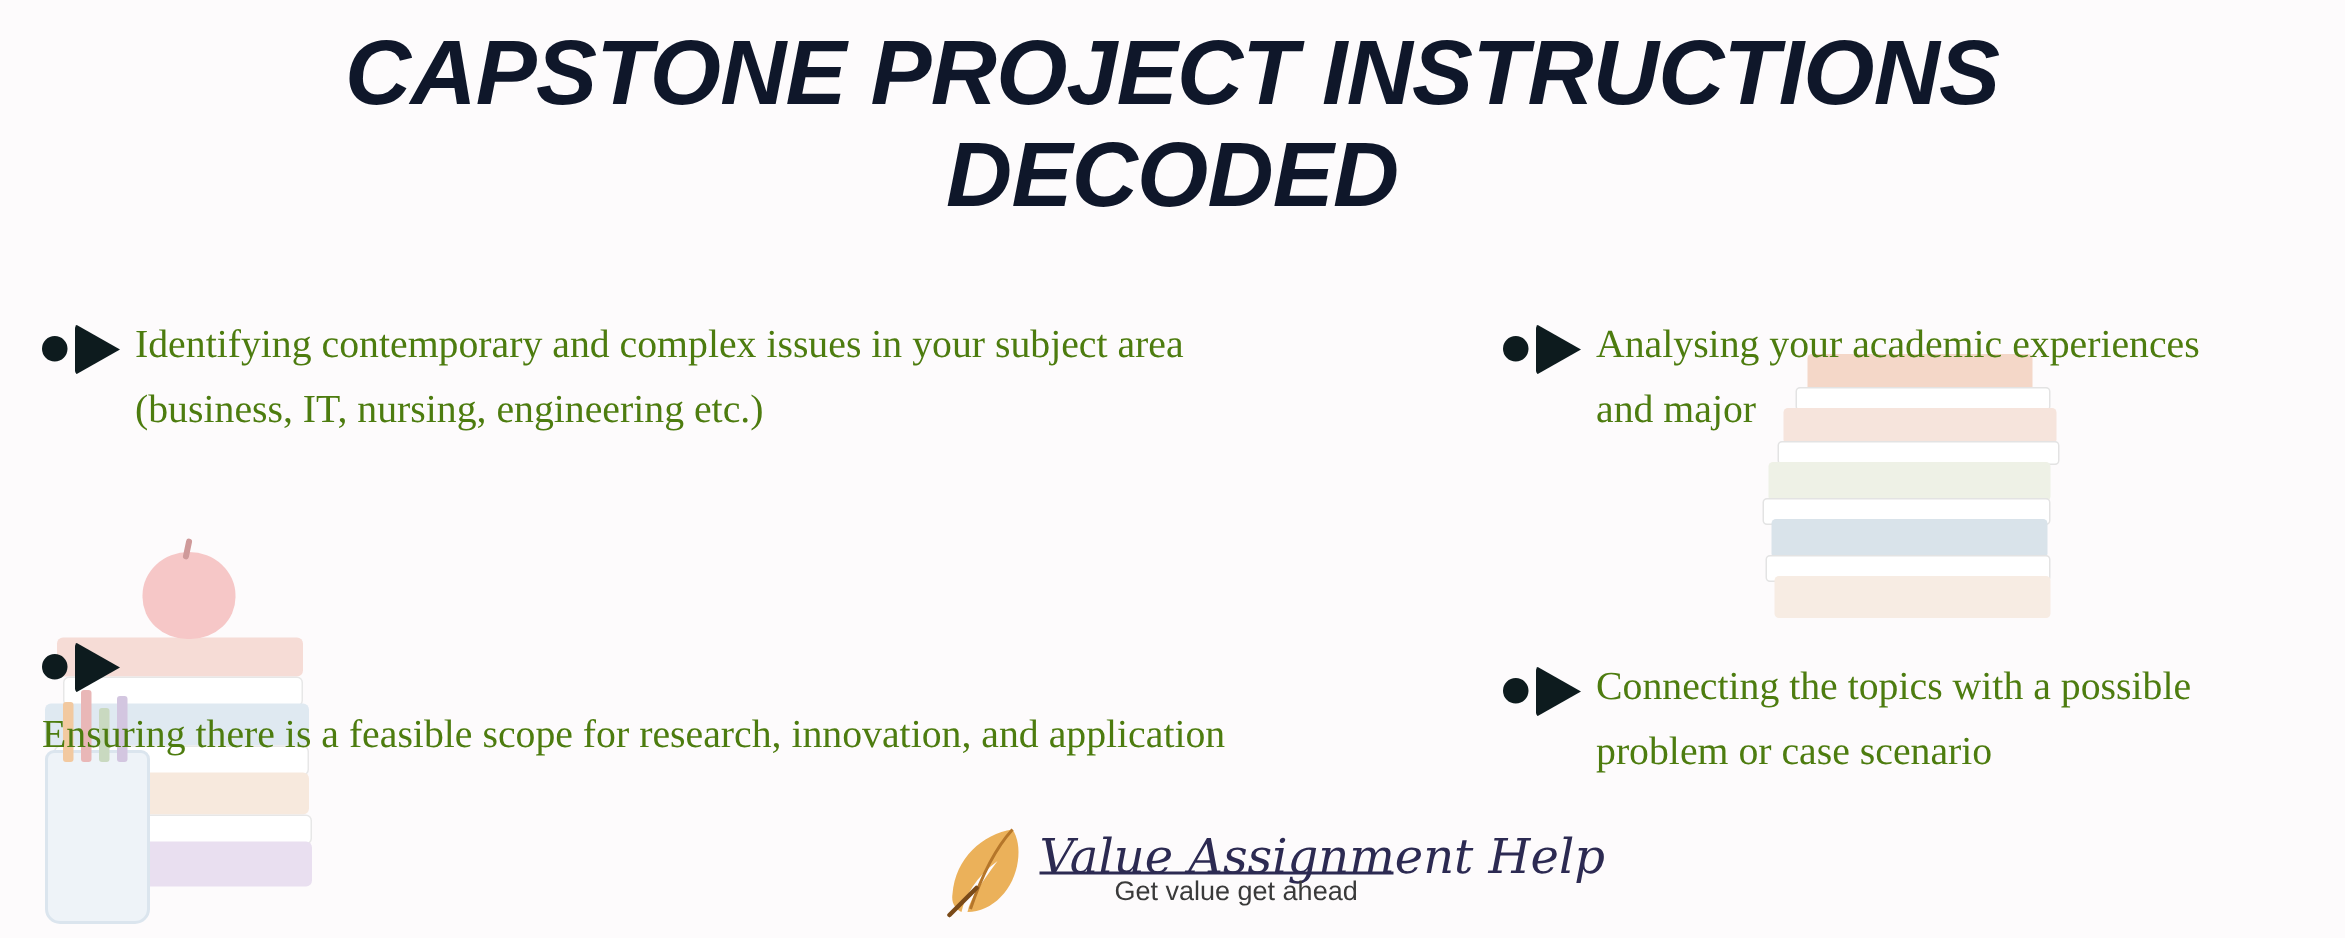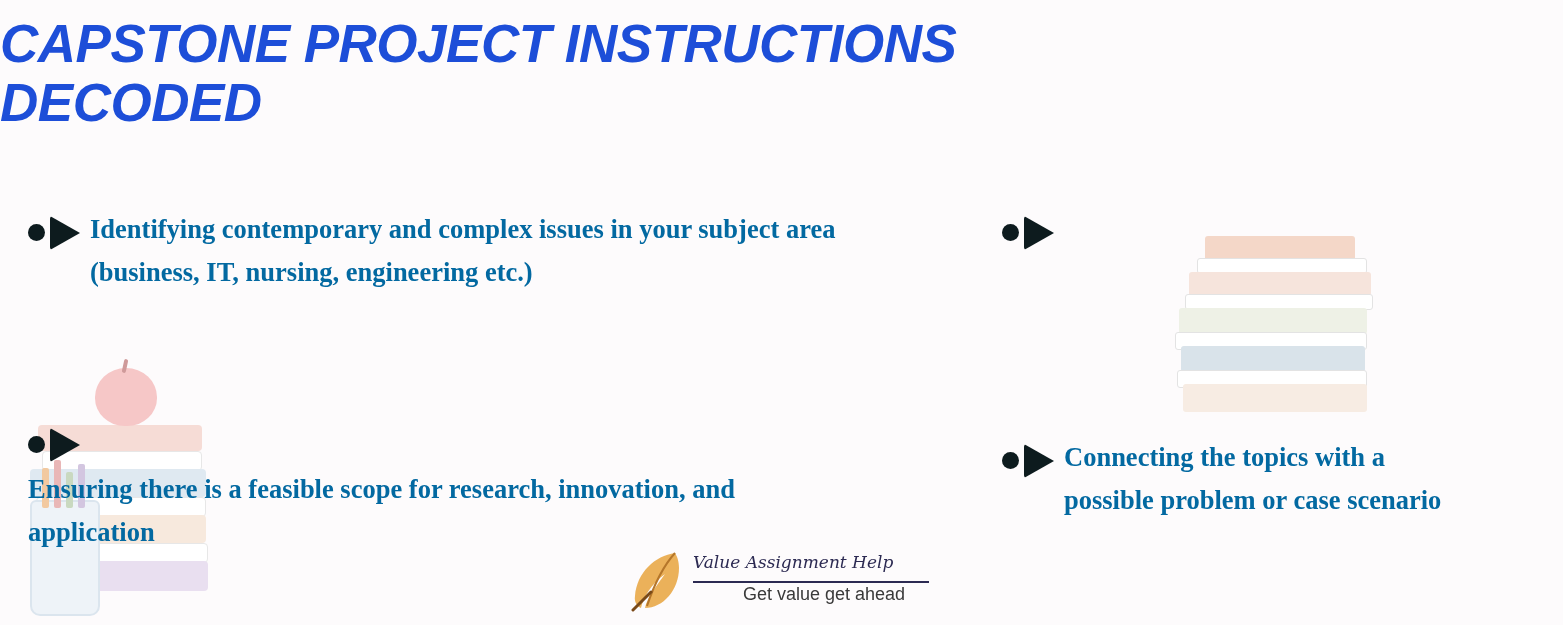--- a/index.html
+++ b/index.html
@@ -64,27 +64,28 @@
     position: absolute;
     width: 7px;
     border-radius: 2px;
   }
 
   
   .title {
     position: absolute;
     left: 0; right: 0;
     top: 14px;
+    text-align: center;
     font-family: "Liberation Sans", sans-serif;
     font-style: italic;
     font-weight: bold;
-    font-size: 53px;
+    font-size: 61px;
     line-height: 1.12;
     letter-spacing: -0.5px;
-    color: #1d4ed8;
+    color: #0f172a;
     z-index: 5;
   }
 
   
   .grid {
     position: absolute;
     left: 0; top: 196px;
     width: 1563px;
     z-index: 6;
   }
@@ -114,24 +115,24 @@
     position: absolute;
     left: 22px; top: 4px;
     width: 0; height: 0;
     border-top: 17px solid transparent;
     border-bottom: 17px solid transparent;
     border-left: 30px solid #0d1b1e;
     border-radius: 3px;
   }
   .item-text {
     font-family: "Liberation Serif", serif;
-    font-weight: bold;
+    font-weight: normal;
     font-size: 26.5px;
     line-height: 1.62;
-    color: #0369a1;
+    color: #4d7c0f;
   }
 
   .row1-left   { position: absolute; top: 12px;  }
   .row2-left   { position: absolute; top: 224px; flex-direction: column; }
   .row1-right  { position: absolute; top: 12px;  }
   .row2-right  { position: absolute; top: 240px; }
 
   
   .logo {
     position: absolute;
@@ -139,21 +140,21 @@
     top: 548px;
     width: 310px;
     height: 68px;
     z-index: 7;
   }
   .logo-text {
     position: absolute;
     left: 68px; top: 4px;
     font-family: "DejaVu Serif", serif;
     font-style: italic;
-    font-size: 17px;
+    font-size: 32px;
     color: #2c2a52;
     white-space: nowrap;
   }
   .logo-sub {
     position: absolute;
     left: 118px; top: 36px;
     font-family: "Liberation Sans", sans-serif;
     font-size: 18px;
     color: #3a3a3a;
     white-space: nowrap;
@@ -231,20 +232,21 @@
 
   </div>
 
   <div class="col-right">
 
     <div class="item row1-right">
       <span class="bullet">
         <span class="dot"></span>
           <span class="tri"></span>
       </span>
+      <span class="item-text" style="max-width:420px">Analysing your academic experiences and major</span>
     </div>
 
     <div class="item row2-right">
       <span class="bullet">
         <span class="dot"></span>
           <span class="tri"></span>
       </span>
       <span class="item-text" style="max-width:400px">Connecting the topics with a possible problem or case scenario</span>
     </div>
 

